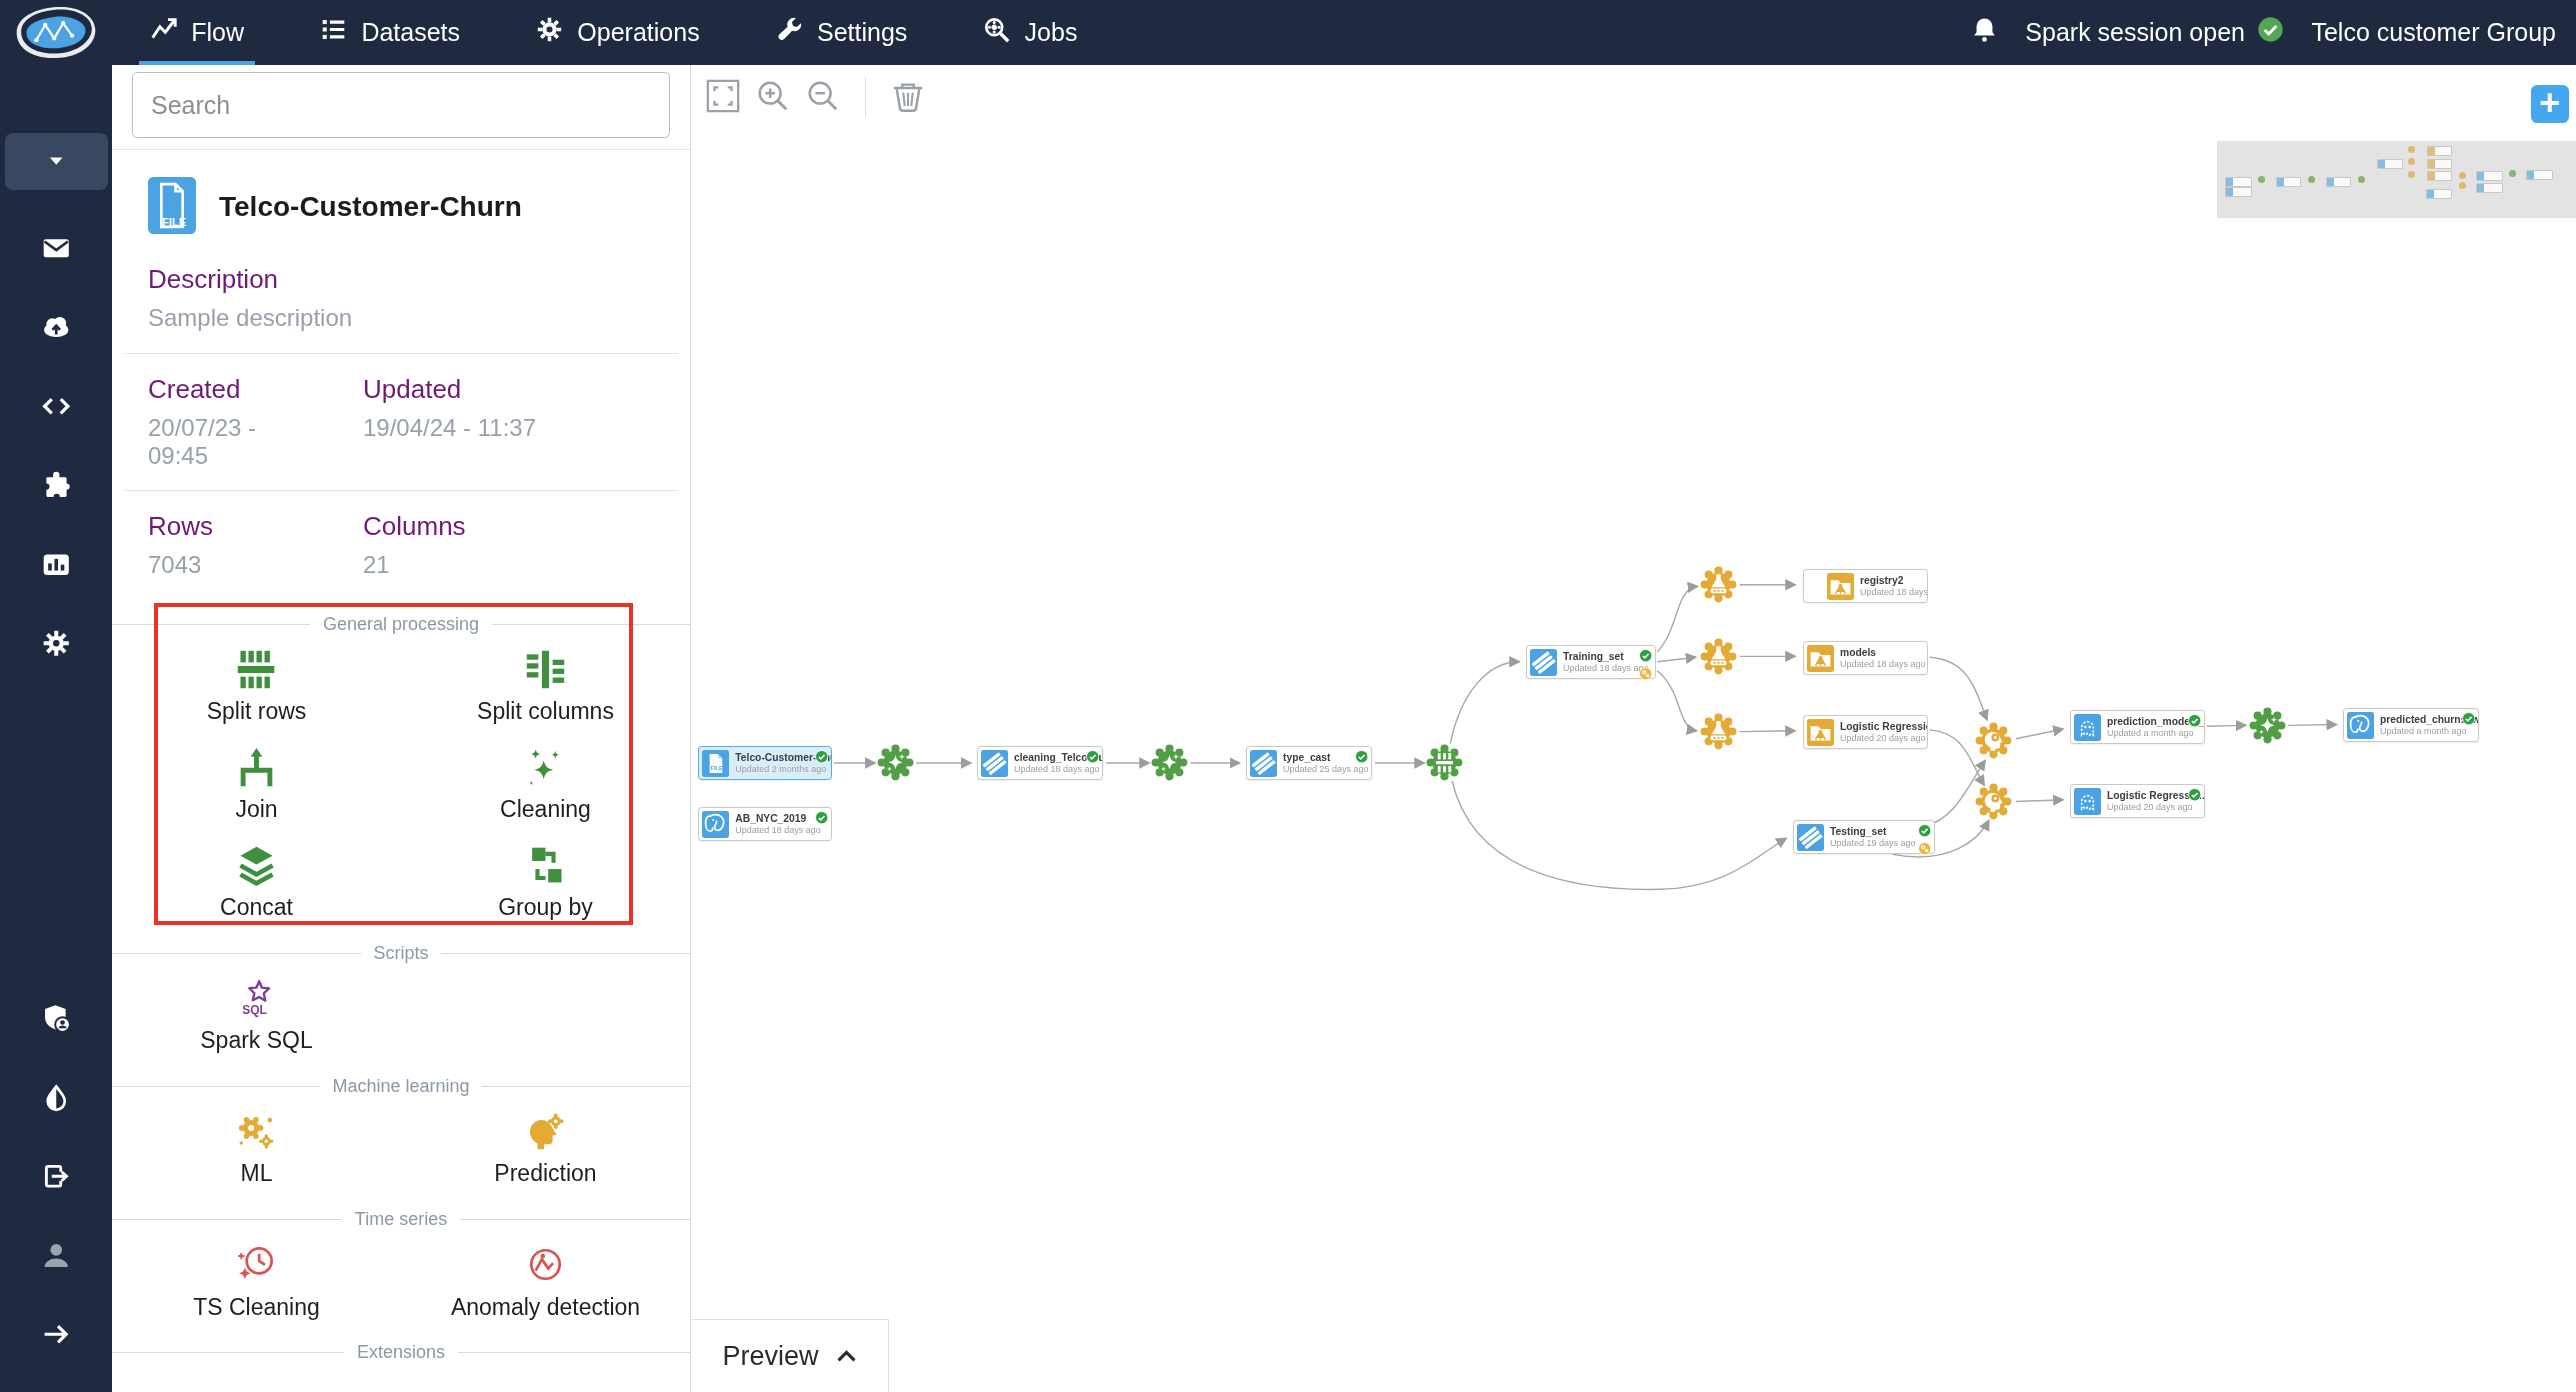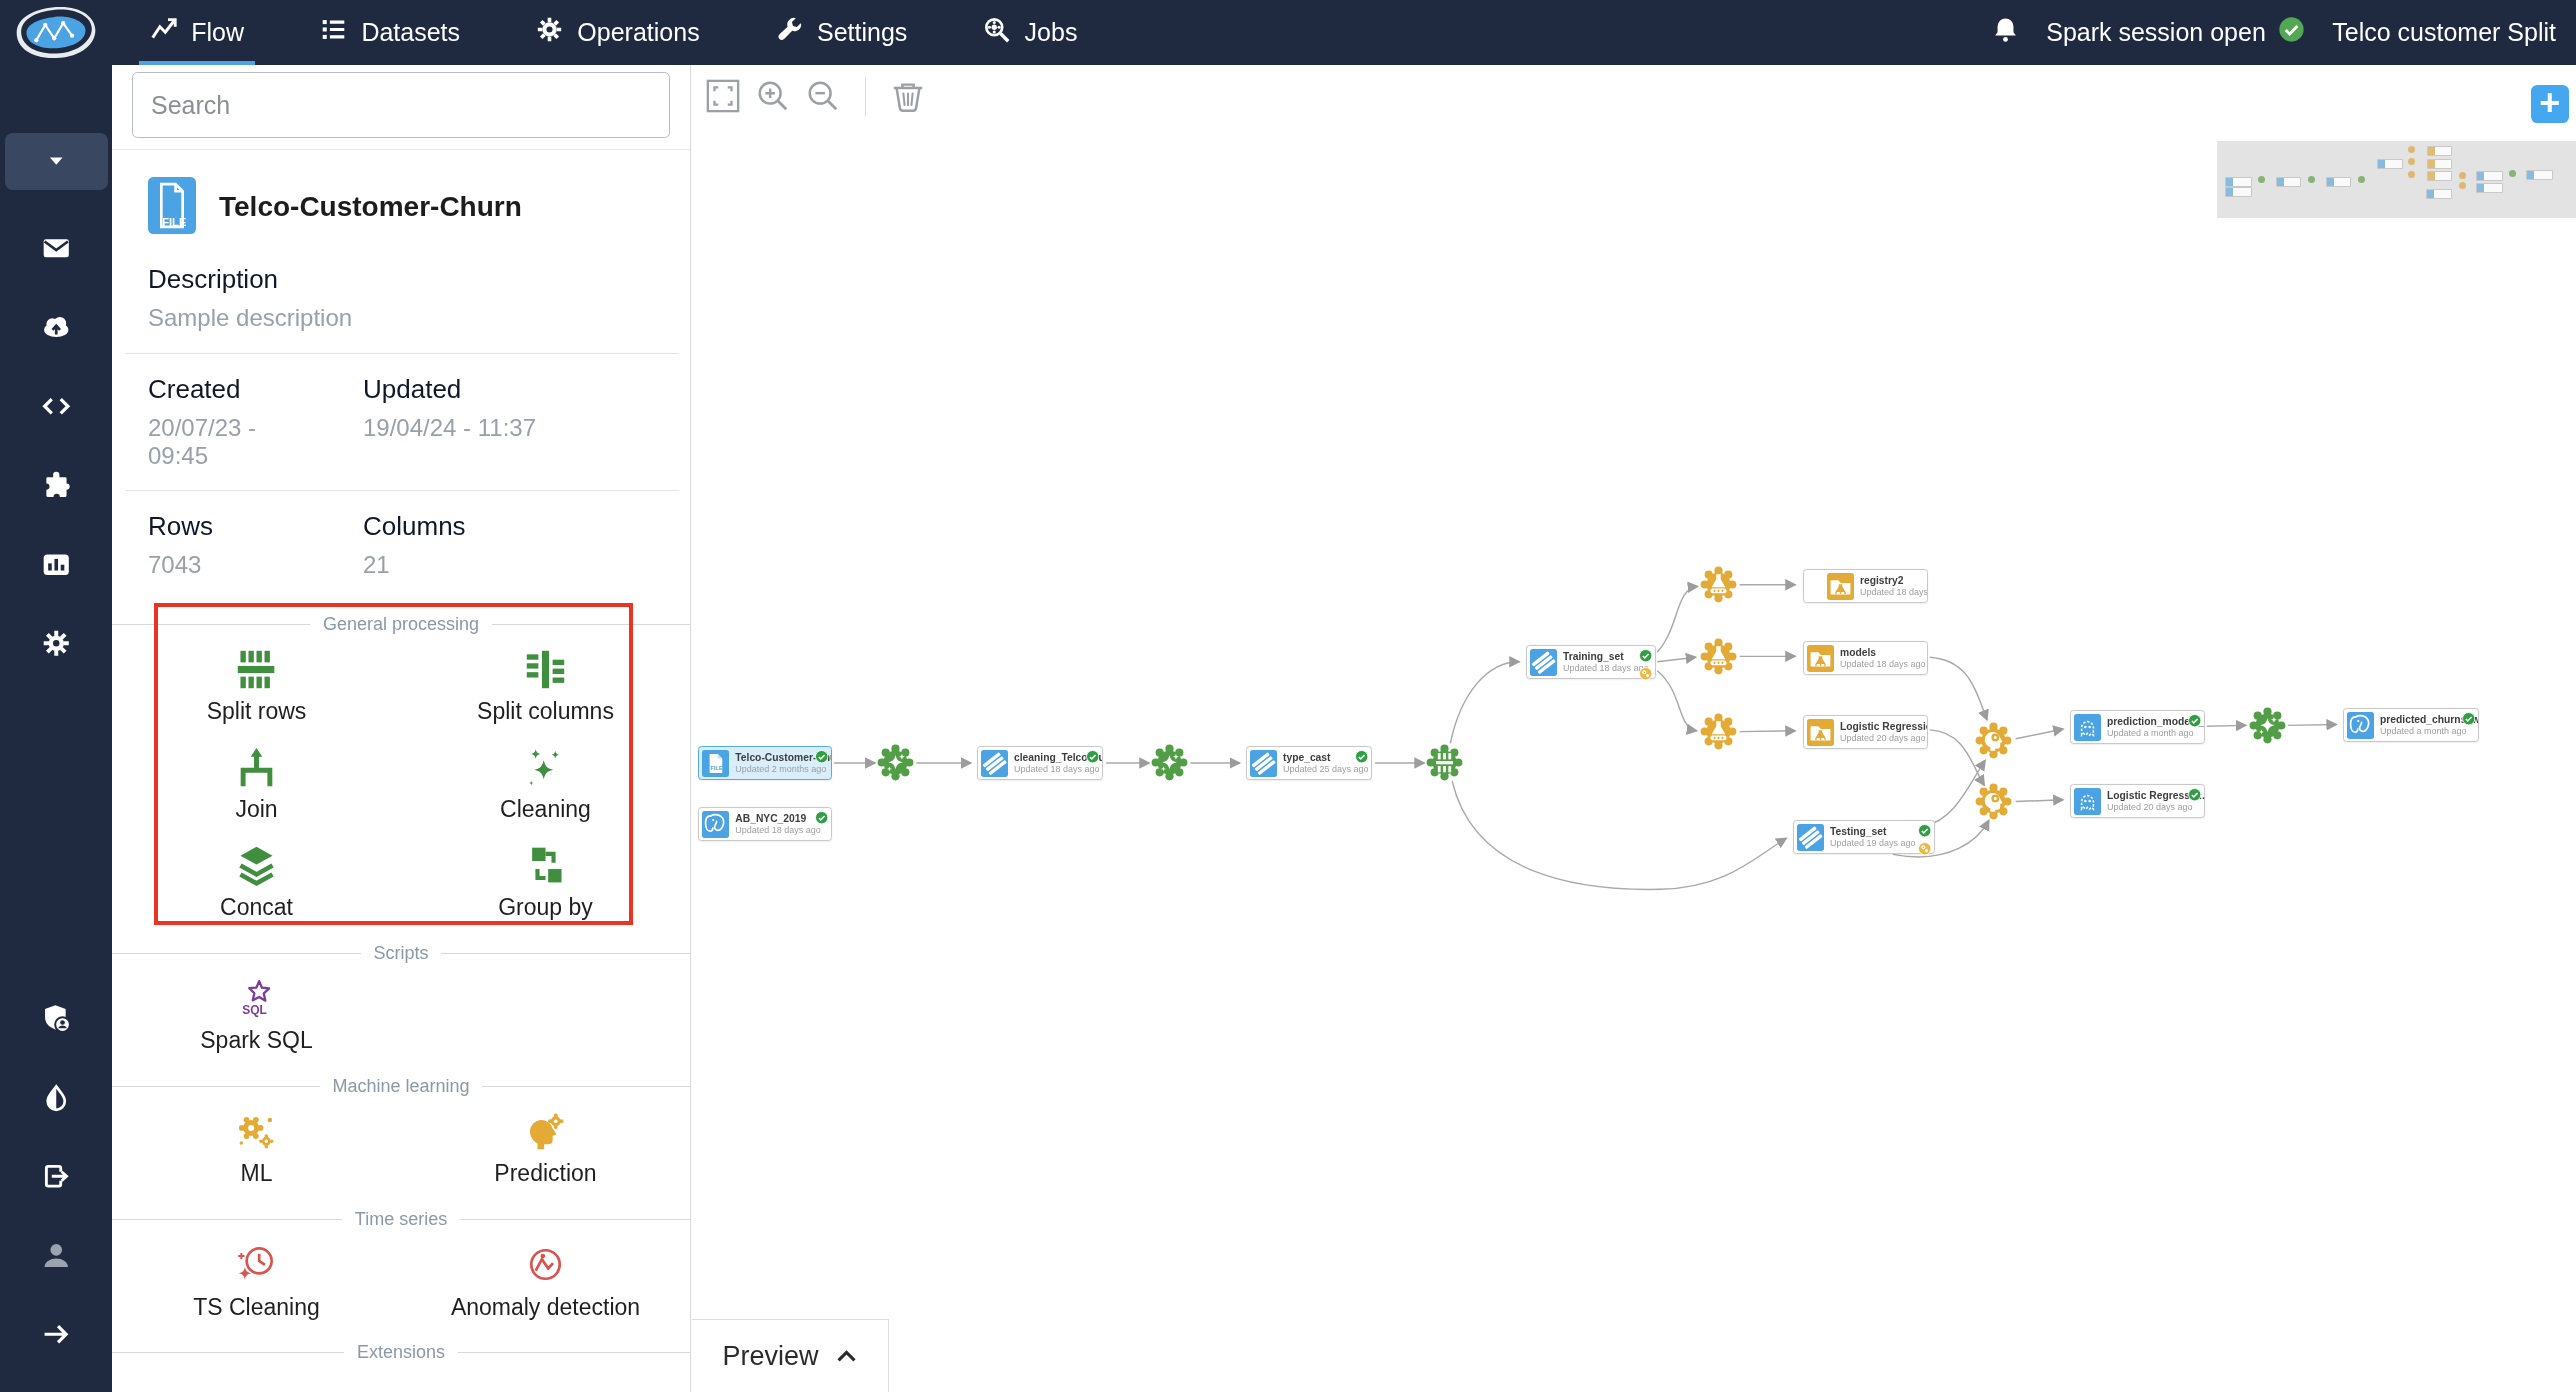--- a/index.html
+++ b/index.html
@@ -25,21 +25,21 @@
   .rail-spacer{height:296px;flex:none;}
   
   .panel{position:absolute;left:112px;top:65px;width:579px;height:1327px;background:#fff;
          border-right:0.9px solid #d9d9d9;box-sizing:border-box;z-index:20;}
   .searchwrap{padding:7.2px 20px 10.8px 20px;border-bottom:0.9px solid #e6e6e6;}
   .search{width:100%;height:66px;border:1.8px solid #b7bcc2;border-radius:5.4px;font-size:25px;
           padding:0 18px;color:#444;box-sizing:border-box;outline:none;font-family:"Liberation Sans",sans-serif;}
   .search::placeholder{color:#8a8f94;}
   .dshead{display:flex;align-items:center;gap:23px;padding:27px 36px 5.4px 36px;}
   .dstitle{font-size:28px;font-weight:bold;color:#1c1c1c;}
-  .plabel{font-size:26px;color:#0f172a;padding:21.5px 36px 0 36px;}
+  .plabel{font-size:26px;color:#701a75;padding:21.5px 36px 0 36px;}
   .pvalue{font-size:24px;color:#98a0aa;padding:9px 36px 21.5px 36px;}
   .hr{border-top:0.9px solid #e3e3e3;margin:0 12.5px;}
   .infogrid{display:grid;grid-template-columns:215px 1fr;}
   .infogrid .plabel{padding-top:20px;}
   .infogrid .pvalue{padding-bottom:20px;}
   .sechead{display:flex;align-items:center;gap:12.5px;color:#8b98a6;font-size:18px;margin:14.3px 0 0 0;}
   .sechead .line{flex:1;height:0.9px;background:#d9d9d9;}
   .grid2{display:grid;grid-template-columns:1fr 1fr;}
   .pitem{display:flex;flex-direction:column;align-items:center;padding:14.3px 0 7.2px 0;cursor:pointer;}
   .pitem .lbl{font-size:23px;color:#1f1f1f;margin-top:5.4px;}
@@ -149,21 +149,21 @@
           <path d="M17 3 a10 10 0 0 1 10 10 v7.5 l3 4 H4 l3 -4 V13 a10 10 0 0 1 10 -10 Z" fill="#fff"></path>
           <circle cx="17" cy="29.5" r="3" fill="#fff"></circle>
         </svg></span>
     <span class="status">
       <span>Spark session open</span>
       <span id="statuscheck"><svg width="27" height="27" viewBox="0 0 30 30">
             <circle cx="15" cy="15" r="13.5" fill="#53A653"></circle>
             <path d="M8.5 15.5 l4.5 4.5 8.5 -9" stroke="#fff" stroke-width="3.2" fill="none"></path>
           </svg></span>
     </span>
-    <span>Telco customer Split</span>
+    <span>Telco customer Group</span>
   </div>
 </div>
 
 <div class="rail" id="rail">
     <div class="rail-item active">
       <span><svg width="30.5" height="30.5" viewBox="0 0 34 34">
           <path d="M10 14 h14 l-7 8 Z" fill="#fff"></path>
         </svg></span>
     </div>
     <div class="rail-item">

